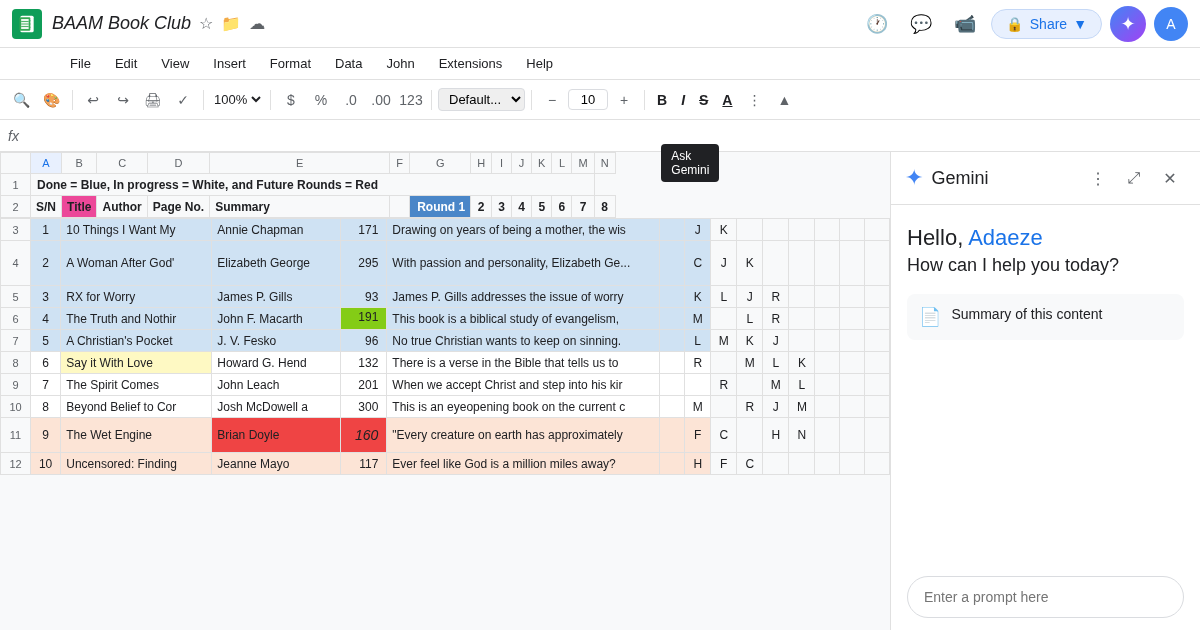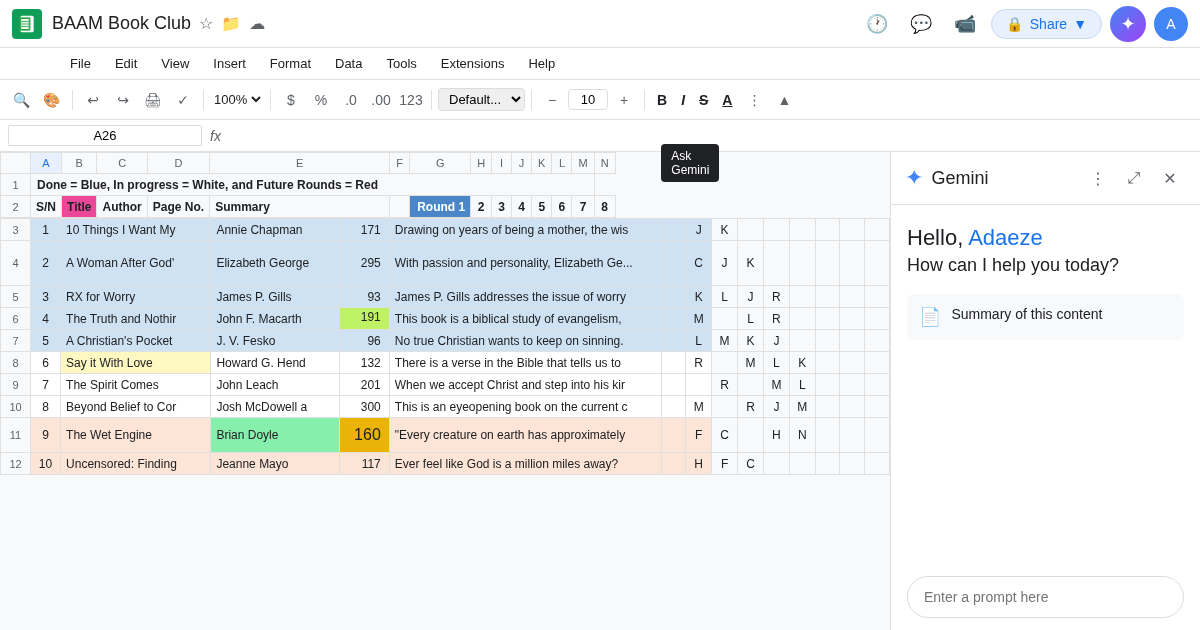--- a/index.html
+++ b/index.html
@@ -8,21 +8,21 @@
     
     .title-bar {
       display: flex; align-items: center; padding: 6px 12px; background: #fff;
       border-bottom: 1px solid #e0e0e0; height: 48px;
     }
     .sheets-icon {
       width: 30px; height: 30px; background: #0f9d58; border-radius: 4px;
       display: flex; align-items: center; justify-content: center; margin-right: 10px; flex-shrink: 0;
     }
     .sheets-icon svg { width: 20px; height: 20px; }
-    .title-text { font-size: 18px; color: #202124; font-weight: 400; margin-right: 8px; }
+    .title-text { font-size: 18px; color: #202124; font-weight: 400; margin-right: 8px; font-style: italic; }
     .title-icons { display: flex; gap: 8px; align-items: center; }
     .title-icon-btn { color: #5f6368; cursor: pointer; font-size: 16px; }
     .title-spacer { flex: 1; }
     .top-right-actions { display: flex; align-items: center; gap: 8px; }
     .icon-btn { width: 36px; height: 36px; border-radius: 50%; border: none; background: transparent; cursor: pointer; display: flex; align-items: center; justify-content: center; color: #5f6368; font-size: 18px; }
     .share-btn { display: flex; align-items: center; background: #e8f0fe; border: 1px solid #c5d8f6; border-radius: 20px; padding: 6px 14px; cursor: pointer; gap: 6px; font-size: 14px; color: #1a73e8; font-weight: 500; }
     .gemini-btn { width: 36px; height: 36px; border-radius: 50%; background: linear-gradient(135deg, #4285f4, #a142f4); display: flex; align-items: center; justify-content: center; cursor: pointer; color: white; font-size: 18px; }
     .avatar { width: 34px; height: 34px; border-radius: 50%; background: #4285f4; display: flex; align-items: center; justify-content: center; color: white; font-size: 14px; font-weight: 500; overflow: hidden; cursor: pointer; }
 
     
@@ -150,21 +150,21 @@
   </div>
 </div>
 
 <div class="menu-bar">
   <span class="menu-item">File</span>
   <span class="menu-item">Edit</span>
   <span class="menu-item">View</span>
   <span class="menu-item">Insert</span>
   <span class="menu-item">Format</span>
   <span class="menu-item">Data</span>
-  <span class="menu-item">Tools</span>
+  <span class="menu-item">John</span>
   <span class="menu-item">Extensions</span>
   <span class="menu-item">Help</span>
 </div>
 
 <div class="toolbar">
   <button class="toolbar-btn">🔍</button>
   <button class="toolbar-btn">🎨</button>
   <div class="toolbar-divider"></div>
   <button class="toolbar-btn">↩</button>
   <button class="toolbar-btn">↪</button>
@@ -191,21 +191,20 @@
   <div class="toolbar-divider"></div>
   <button class="toolbar-text-btn"><b>B</b></button>
   <button class="toolbar-text-btn"><i>I</i></button>
   <button class="toolbar-text-btn"><s>S</s></button>
   <button class="toolbar-text-btn"><u>A</u></button>
   <button class="toolbar-btn">⋮</button>
   <button class="toolbar-btn">▲</button>
 </div>
 
 <div class="formula-bar">
-  <input class="cell-ref" type="text" value="A26" style="">
   <span class="fx-label">fx</span>
   <input type="text" style="flex: 1 1 0%; border: none; outline: none; font-size: 13px;" value="">
 </div>
 
 <div class="main-content">
 
   <div class="spreadsheet-wrapper">
     <div class="spreadsheet-grid">
       <table>
         <thead>
@@ -305,21 +304,21 @@
               <td style="border: 1px solid rgb(224, 224, 224); padding: 3px 5px; height: 22px; font-size: 12px; color: rgb(32, 33, 36); text-align: center;"></td>
               <td style="border: 1px solid rgb(224, 224, 224); padding: 3px 5px; height: 22px; font-size: 12px; color: rgb(32, 33, 36); text-align: center;"></td>
               <td style="border: 1px solid rgb(224, 224, 224); padding: 3px 5px; height: 22px; font-size: 12px; color: rgb(32, 33, 36); text-align: center;"></td>
               <td style="border: 1px solid rgb(224, 224, 224); padding: 3px 5px; height: 22px; font-size: 12px; color: rgb(32, 33, 36); text-align: center;"></td>
             </tr>
             <tr>
               <td style="border: 1px solid rgb(224, 224, 224); height: 22px; background: rgb(248, 249, 250); color: rgb(95, 99, 104); text-align: center; font-size: 11px; width: 30px; padding: 2px 4px;">6</td>
               <td style="border: 1px solid rgb(224, 224, 224); padding: 3px 5px; height: 22px; font-size: 12px; color: rgb(32, 33, 36); text-align: center; background: rgb(207, 226, 243);">4</td>
               <td style="border: 1px solid rgb(224, 224, 224); padding: 3px 5px; height: 22px; font-size: 12px; color: rgb(32, 33, 36); background: rgb(207, 226, 243); max-width: 140px; overflow: hidden;">The Truth and Nothir</td>
               <td style="border: 1px solid rgb(224, 224, 224); padding: 3px 5px; height: 22px; font-size: 12px; color: rgb(32, 33, 36); background: rgb(207, 226, 243); max-width: 110px; overflow: hidden;">John F. Macarth</td>
-              <td style="border: 1px solid rgb(224, 224, 224); padding: 0 8px 3px 5px; height: 22px; font-size: 12px; color: rgb(32, 33, 36); text-align: right; background: #bef264;">191</td>
+              <td style="border: 1px solid rgb(224, 224, 224); padding: 0 8px 3px 5px; height: 22px; font-size: 12px; color: rgb(32, 33, 36); text-align: right; background: #84cc16;">191</td>
               <td style="border: 1px solid rgb(224, 224, 224); padding: 3px 5px; height: 22px; font-size: 12px; color: rgb(32, 33, 36); background: rgb(207, 226, 243); max-width: 220px; overflow: hidden;">This book is a biblical study of evangelism,</td>
               <td style="border: 1px solid rgb(224, 224, 224); padding: 3px 5px; height: 22px; font-size: 12px; color: rgb(32, 33, 36); background: rgb(207, 226, 243);"></td>
               <td style="border: 1px solid rgb(224, 224, 224); padding: 3px 5px; height: 22px; font-size: 12px; color: rgb(32, 33, 36); background: rgb(207, 226, 243); text-align: center; font-weight: 500;">M</td>
               <td style="border: 1px solid rgb(224, 224, 224); padding: 3px 5px; height: 22px; font-size: 12px; color: rgb(32, 33, 36); text-align: center;"></td>
               <td style="border: 1px solid rgb(224, 224, 224); padding: 3px 5px; height: 22px; font-size: 12px; color: rgb(32, 33, 36); text-align: center;">L</td>
               <td style="border: 1px solid rgb(224, 224, 224); padding: 3px 5px; height: 22px; font-size: 12px; color: rgb(32, 33, 36); text-align: center;">R</td>
               <td style="border: 1px solid rgb(224, 224, 224); padding: 3px 5px; height: 22px; font-size: 12px; color: rgb(32, 33, 36); text-align: center;"></td>
               <td style="border: 1px solid rgb(224, 224, 224); padding: 3px 5px; height: 22px; font-size: 12px; color: rgb(32, 33, 36); text-align: center;"></td>
               <td style="border: 1px solid rgb(224, 224, 224); padding: 3px 5px; height: 22px; font-size: 12px; color: rgb(32, 33, 36); text-align: center;"></td>
               <td style="border: 1px solid rgb(224, 224, 224); padding: 3px 5px; height: 22px; font-size: 12px; color: rgb(32, 33, 36); text-align: center;"></td>
@@ -389,22 +388,22 @@
               <td style="border: 1px solid rgb(224, 224, 224); padding: 3px 5px; height: 22px; font-size: 12px; color: rgb(32, 33, 36); text-align: center;">J</td>
               <td style="border: 1px solid rgb(224, 224, 224); padding: 3px 5px; height: 22px; font-size: 12px; color: rgb(32, 33, 36); text-align: center;">M</td>
               <td style="border: 1px solid rgb(224, 224, 224); padding: 3px 5px; height: 22px; font-size: 12px; color: rgb(32, 33, 36); text-align: center;"></td>
               <td style="border: 1px solid rgb(224, 224, 224); padding: 3px 5px; height: 22px; font-size: 12px; color: rgb(32, 33, 36); text-align: center;"></td>
               <td style="border: 1px solid rgb(224, 224, 224); padding: 3px 5px; height: 22px; font-size: 12px; color: rgb(32, 33, 36); text-align: center;"></td>
             </tr>
             <tr>
               <td style="border: 1px solid rgb(224, 224, 224); height: 22px; background: rgb(248, 249, 250); color: rgb(95, 99, 104); text-align: center; font-size: 11px; width: 30px; padding: 2px 4px;">11</td>
               <td style="border: 1px solid rgb(224, 224, 224); padding: 3px 5px; height: 22px; font-size: 12px; color: rgb(32, 33, 36); text-align: center; background: rgb(252, 228, 214);">9</td>
               <td style="border: 1px solid rgb(224, 224, 224); padding: 3px 5px; height: 22px; font-size: 12px; color: rgb(32, 33, 36); background: rgb(252, 228, 214); max-width: 140px; overflow: hidden;">The Wet Engine</td>
-              <td style="border: 1px solid rgb(224, 224, 224); padding: 10px 5px; height: 22px; font-size: 12px; color: rgb(32, 33, 36); background: #86efac; max-width: 110px; overflow: hidden;">Brian Doyle</td>
-              <td style="border: 1px solid rgb(224, 224, 224); padding: 3px 8px 3px 5px; height: 22px; font-size: 16px; color: rgb(32, 33, 36); text-align: right; background: #eab308;">160</td>
+              <td style="border: 1px solid rgb(224, 224, 224); padding: 10px 5px; height: 22px; font-size: 12px; color: rgb(32, 33, 36); background: #ef4444; max-width: 110px; overflow: hidden;">Brian Doyle</td>
+              <td style="border: 1px solid rgb(224, 224, 224); padding: 3px 8px 3px 5px; height: 22px; font-size: 14px; color: rgb(32, 33, 36); text-align: right; background: #ef4444; font-style: italic;">160</td>
               <td style="border: 1px solid rgb(224, 224, 224); padding: 3px 5px; height: 22px; font-size: 12px; color: rgb(32, 33, 36); background: rgb(252, 228, 214); max-width: 220px; overflow: hidden;">"Every creature on earth has approximately</td>
               <td style="border: 1px solid rgb(224, 224, 224); padding: 3px 5px; height: 22px; font-size: 12px; color: rgb(32, 33, 36); background: rgb(252, 228, 214);"></td>
               <td style="border: 1px solid rgb(224, 224, 224); padding: 3px 5px; height: 22px; font-size: 12px; color: rgb(32, 33, 36); background: rgb(252, 228, 214); text-align: center; font-weight: 500;">F</td>
               <td style="border: 1px solid rgb(224, 224, 224); padding: 3px 5px; height: 22px; font-size: 12px; color: rgb(32, 33, 36); text-align: center;">C</td>
               <td style="border: 1px solid rgb(224, 224, 224); padding: 3px 5px; height: 22px; font-size: 12px; color: rgb(32, 33, 36); text-align: center;"></td>
               <td style="border: 1px solid rgb(224, 224, 224); padding: 3px 5px; height: 22px; font-size: 12px; color: rgb(32, 33, 36); text-align: center;">H</td>
               <td style="border: 1px solid rgb(224, 224, 224); padding: 3px 5px; height: 22px; font-size: 12px; color: rgb(32, 33, 36); text-align: center;">N</td>
               <td style="border: 1px solid rgb(224, 224, 224); padding: 3px 5px; height: 22px; font-size: 12px; color: rgb(32, 33, 36); text-align: center;"></td>
               <td style="border: 1px solid rgb(224, 224, 224); padding: 3px 5px; height: 22px; font-size: 12px; color: rgb(32, 33, 36); text-align: center;"></td>
               <td style="border: 1px solid rgb(224, 224, 224); padding: 3px 5px; height: 22px; font-size: 12px; color: rgb(32, 33, 36); text-align: center;"></td>

